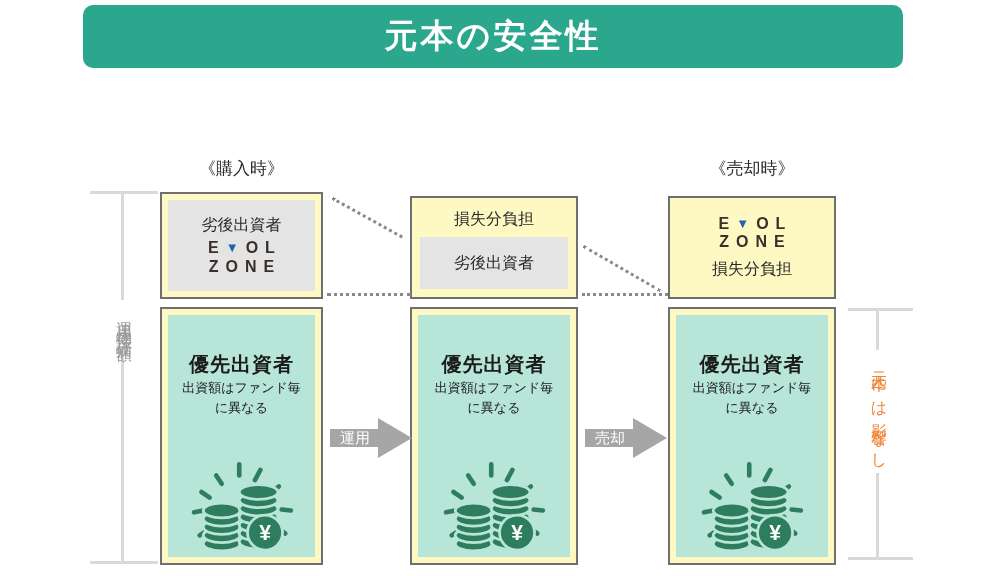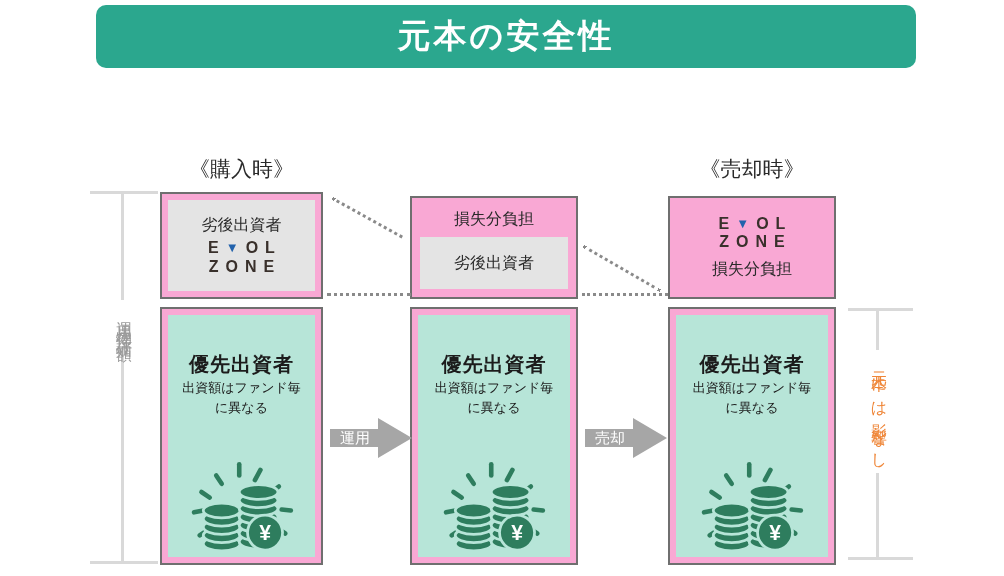--- a/index.html
+++ b/index.html
@@ -6,31 +6,31 @@
     --header-green:#2BA78E; --mint:#B7E5D8; --coin-green:#2E7D5E;
     --box-border:#6F6F6F; --gray-fill:#E4E4E4; --dotted:#8A8A8A;
     --arrow-gray:#A6A6A6; --bracket-line:#D9D9D9; --bracket-text-gray:#9A9A9A;
     --orange:#EF8638; --logo-dark:#39302B; --logo-blue:#2262AC; --ink:#222222;
   }
   *{margin:0;padding:0;box-sizing:border-box;}
   html,body{background:#ffffff;}
   body{font-family:"Liberation Sans","DejaVu Sans",sans-serif;color:var(--ink);}
   #canvas{position:relative;width:1004px;height:576px;background:#ffffff;overflow:hidden;}
 
-  .banner{position:absolute;left:96px;top:5px;width:820px;height:63px;
+  .banner{position:absolute;left:83px;top:5px;width:820px;height:63px;
     background:var(--header-green);border-radius:10px;display:flex;align-items:center;justify-content:center;}
   .banner-title{color:#ffffff;font-size:33px;font-weight:600;letter-spacing:3px;}
 
-  .stage-label{position:absolute;top:157px;height:24px;font-size:21px;color:#2a2a2a;
+  .stage-label{position:absolute;top:157px;height:24px;font-size:17px;color:#2a2a2a;
     text-align:center;line-height:24px;}
   .stage-1{left:160px;width:163px;}
   .stage-2{left:410px;width:168px;}
   .stage-3{left:668px;width:168px;}
 
-  .frame{position:absolute;background:#f9a8d4;border:2px solid var(--box-border);}
+  .frame{position:absolute;background:#fef9c3;border:2px solid var(--box-border);}
   .tbox1{left:160px;top:192px;width:163px;height:107px;padding:6px;}
   .tbox2{left:410px;top:196px;width:168px;height:103px;}
   .tbox3{left:668px;top:196px;width:168px;height:103px;display:flex;flex-direction:column;
     align-items:center;justify-content:center;gap:8px;}
   .gray-inner{width:100%;height:100%;background:var(--gray-fill);display:flex;flex-direction:column;
     align-items:center;justify-content:center;gap:3px;}
   .box-text{font-size:16px;color:#2a2a2a;}
   .tbox2 .loss-label{position:absolute;left:0;right:0;top:11px;text-align:center;}
   .tbox2 .gray-sub{position:absolute;left:8px;right:8px;bottom:8px;height:52px;background:var(--gray-fill);
     display:flex;align-items:center;justify-content:center;}

